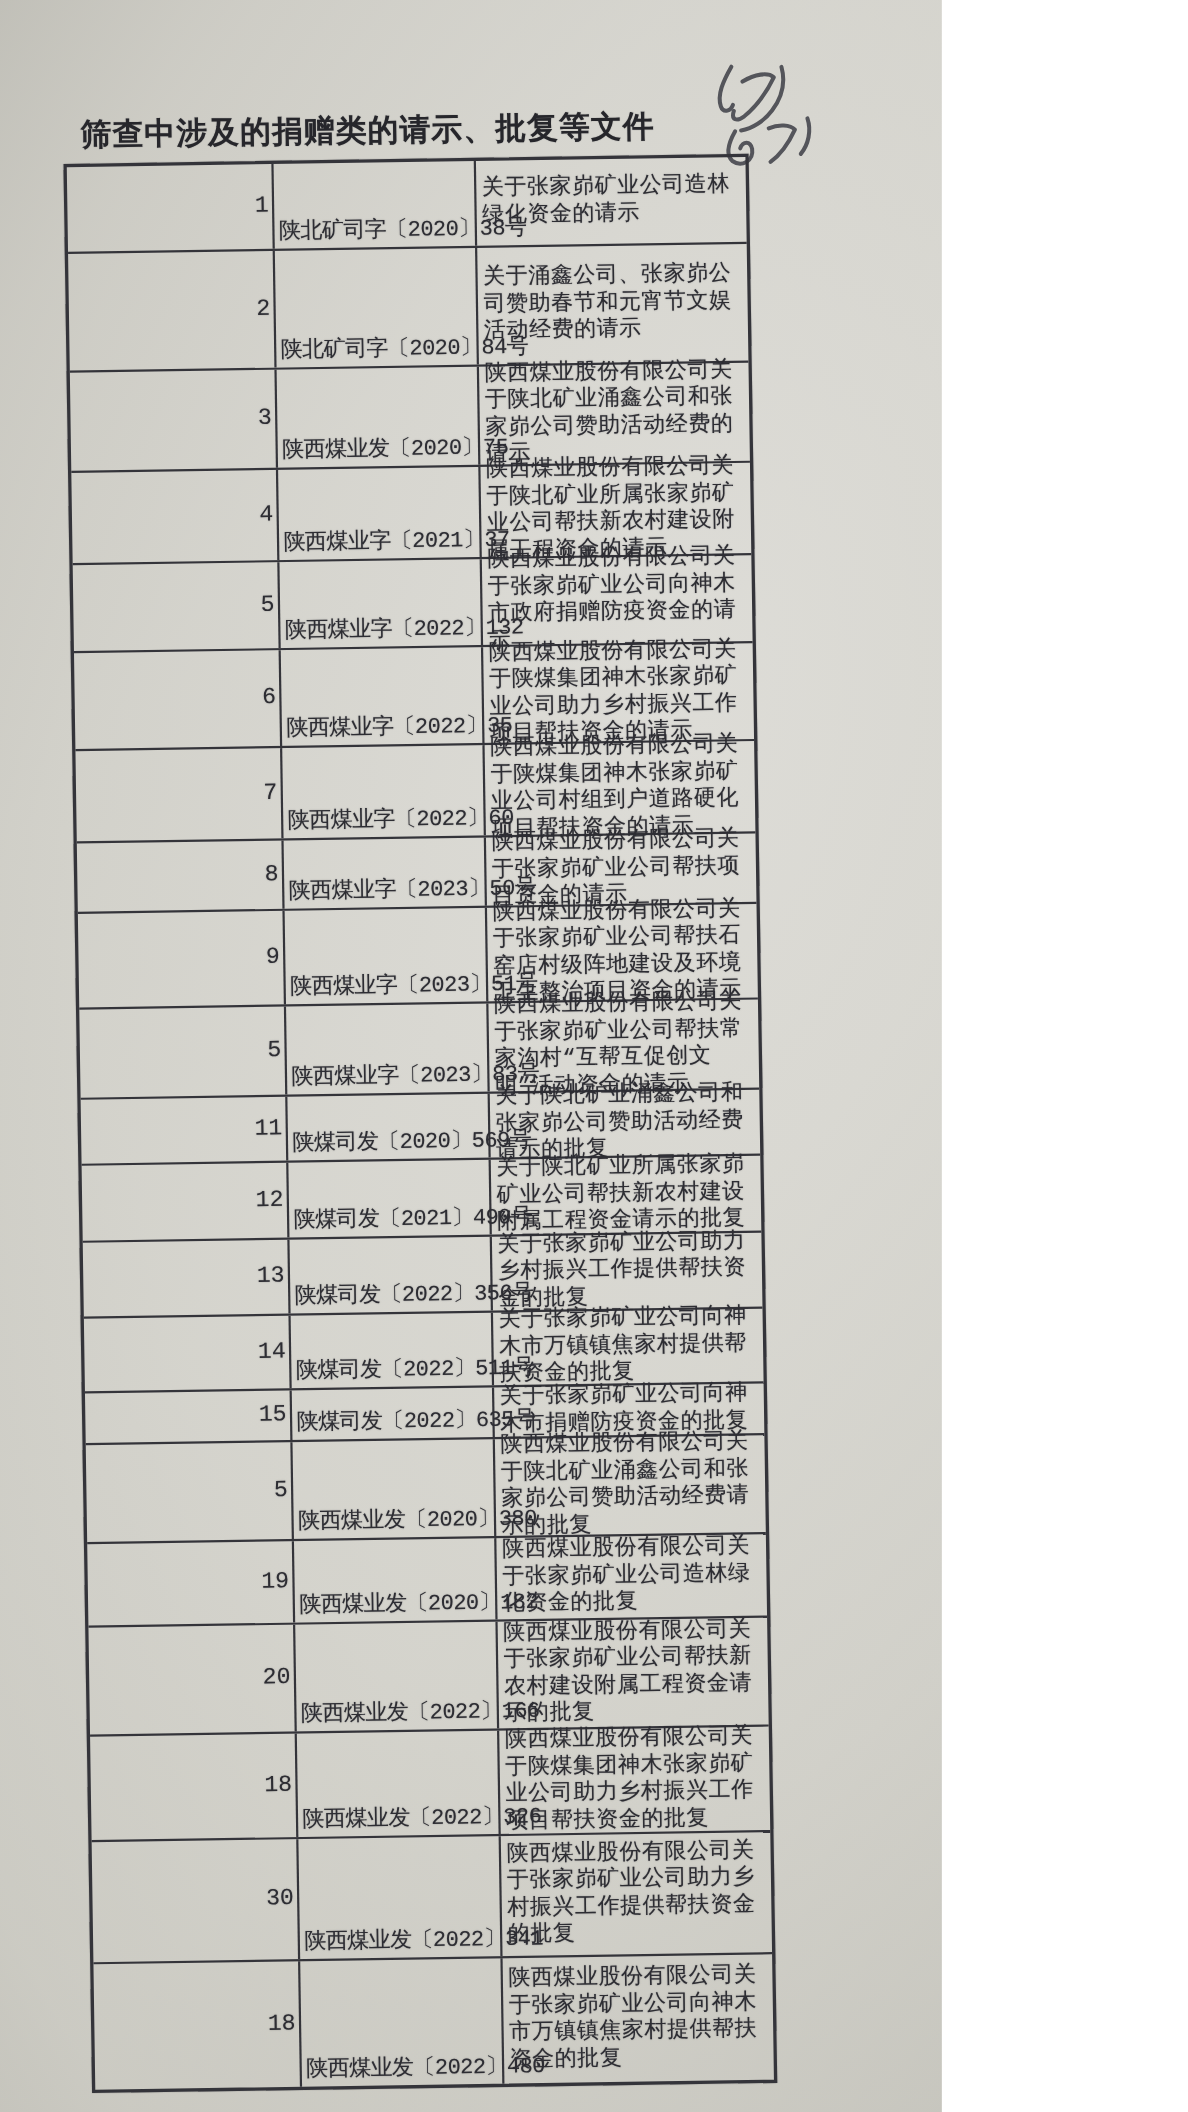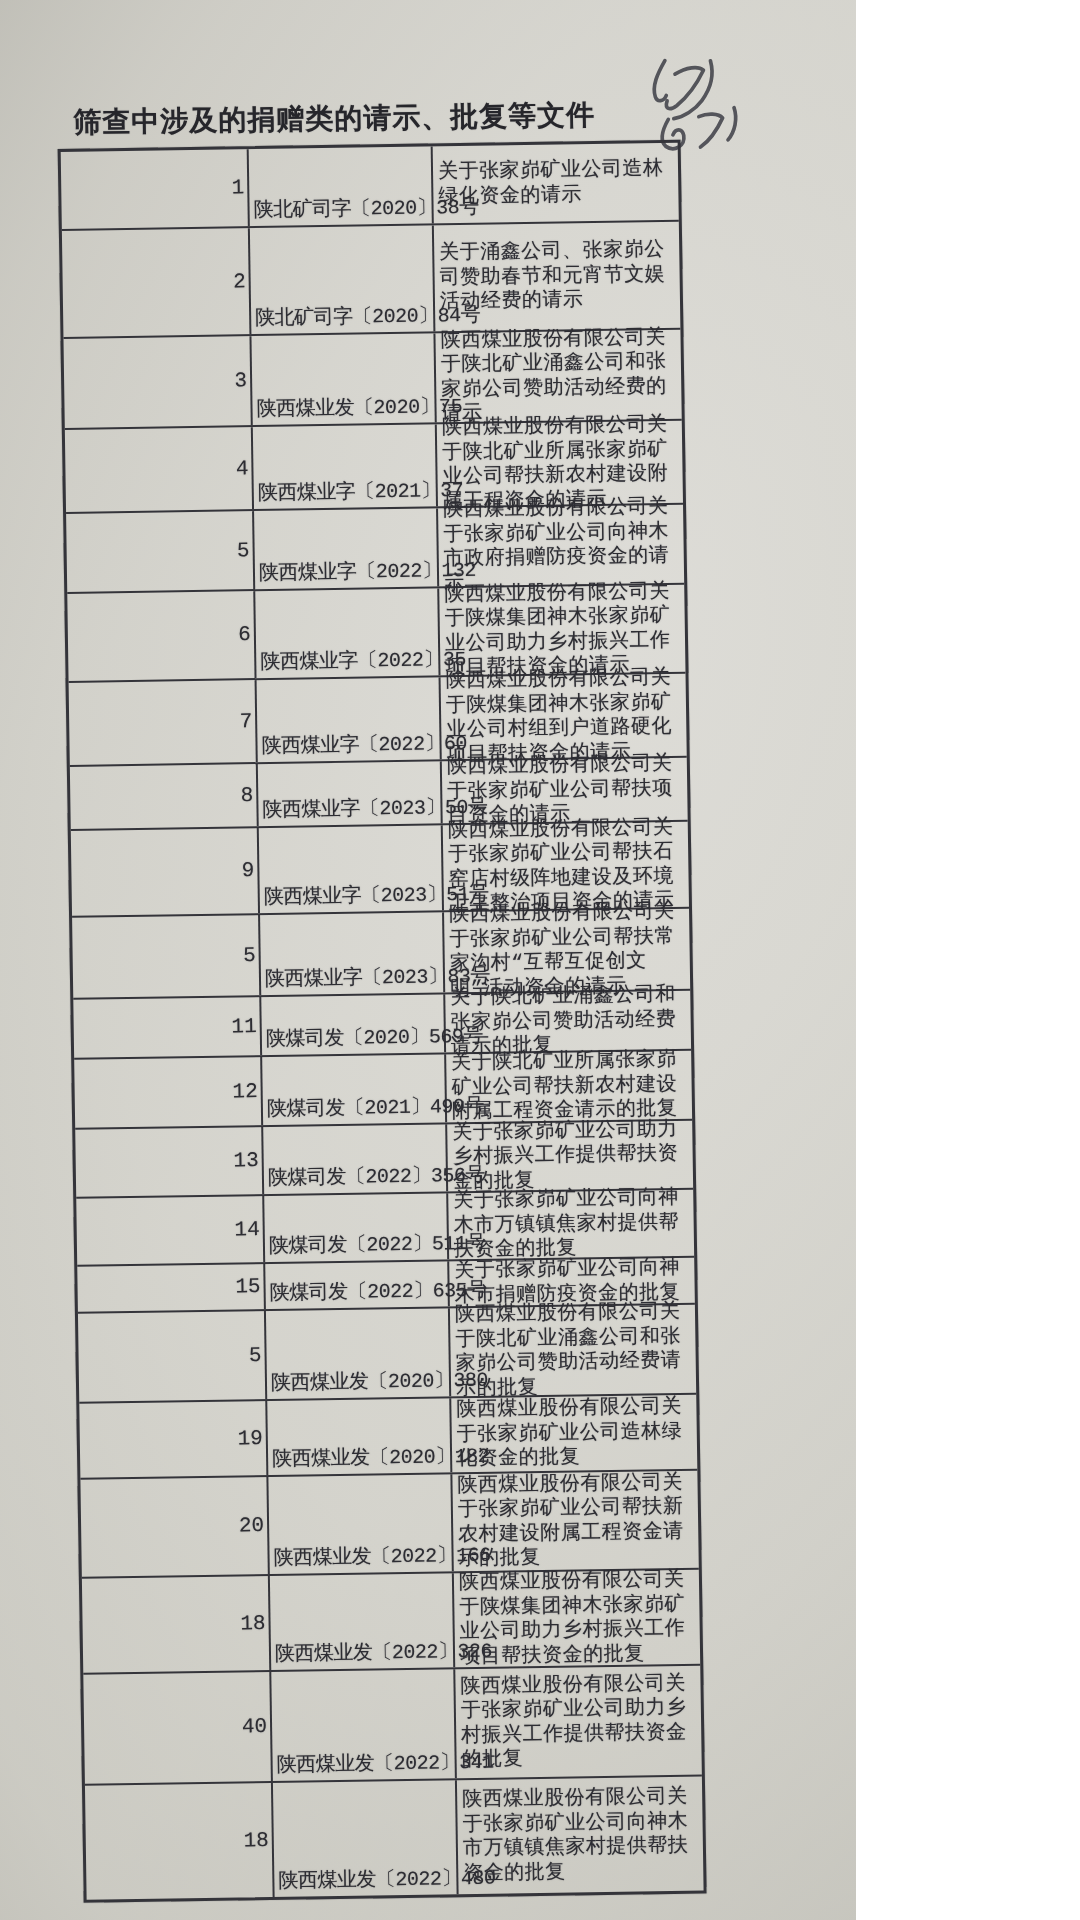--- a/index.html
+++ b/index.html
@@ -330,21 +330,21 @@
           </div>
           <div class="td td-doc">
             <span>陕西煤业发〔2022〕326</span>
           </div>
           <div class="td td-desc">
             <span class="desc-text">陕西煤业股份有限公司关于陕煤集团神木张家峁矿业公司助力乡村振兴工作项目帮扶资金的批复</span>
           </div>
         </div>
         <div class="tr" style="height: 109px;">
           <div class="td td-blank">
-            <span>40</span>
+            <span>30</span>
           </div>
           <div class="td td-doc">
             <span>陕西煤业发〔2022〕341</span>
           </div>
           <div class="td td-desc">
             <span class="desc-text">陕西煤业股份有限公司关于张家峁矿业公司助力乡村振兴工作提供帮扶资金的批复</span>
           </div>
         </div>
         <div class="tr" style="height: 114px;">
           <div class="td td-blank">

